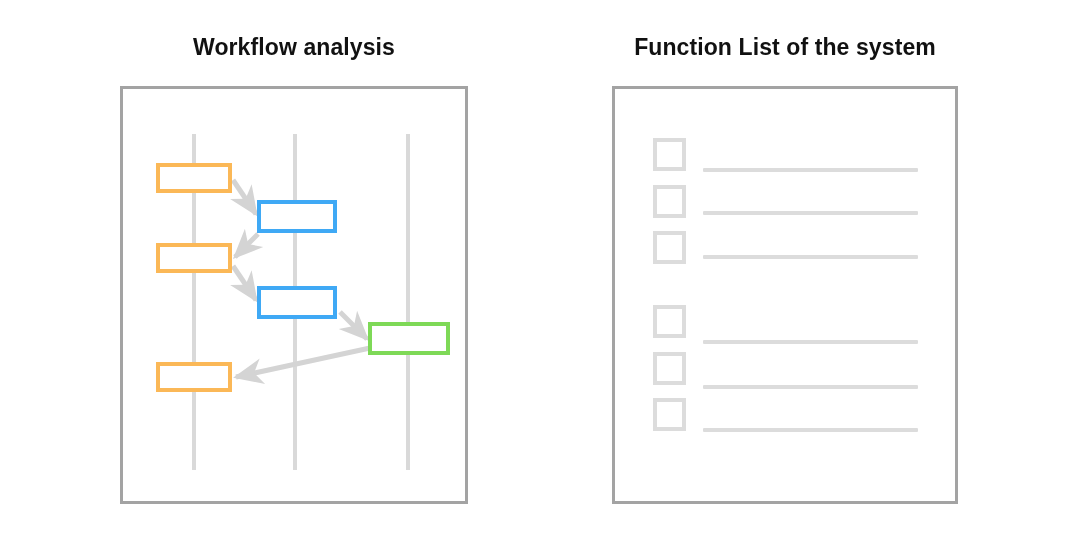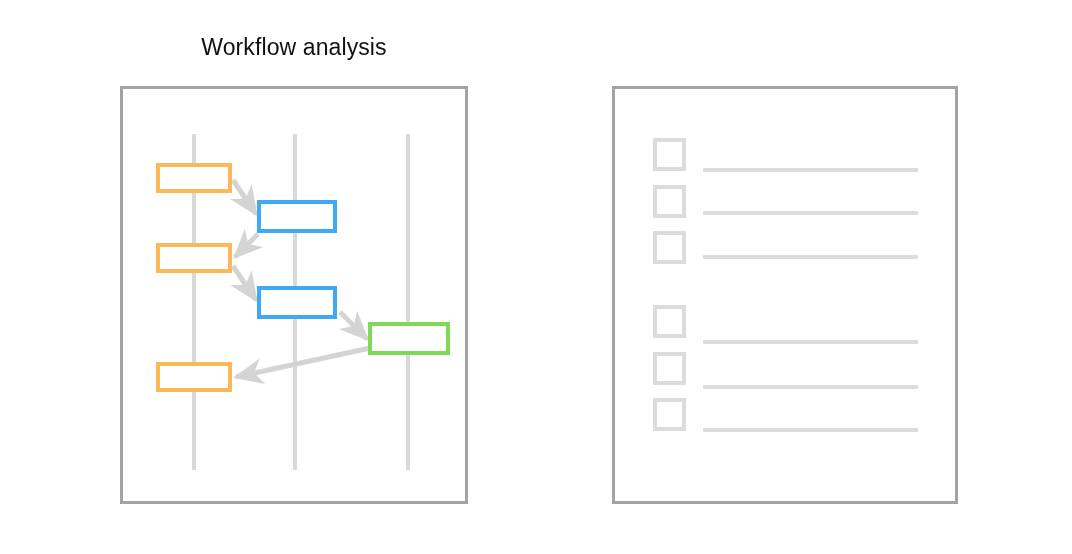--- a/index.html
+++ b/index.html
@@ -22,21 +22,21 @@
     left: 0; top: 0;
     width: 1072px;
     height: 554px;
   }
 
   
   .panel-title {
     position: absolute;
     text-align: center;
     font-size: 23px;
-    font-weight: 400;
+    font-weight: 700;
     color: #111111;
     letter-spacing: 0.1px;
     white-space: nowrap;
     line-height: 1;
   }
   #title-workflow {
     left: 120px;
     top: 36px;
     width: 348px;
   }
@@ -158,20 +158,21 @@
     <div class="node green" style="left:368px; top:322px; width:82px; height:33px;">
       <span></span>
     </div>
 
     <div class="node orange" style="left:156px; top:362px; width:76px; height:30px;">
       <span></span>
     </div>
 
   </div>
 
+  <div id="title-functionlist" class="panel-title">Function List of the system</div>
 
   <div id="panel-functionlist" class="panel">
   </div>
 
   <div class="diagram-layer">
 
     <div>
       <div class="checkbox" style="left:653px; top:138px;"></div>
       <div class="ruleline" style="left:703px; top:168px; width:215px;"></div>
 

